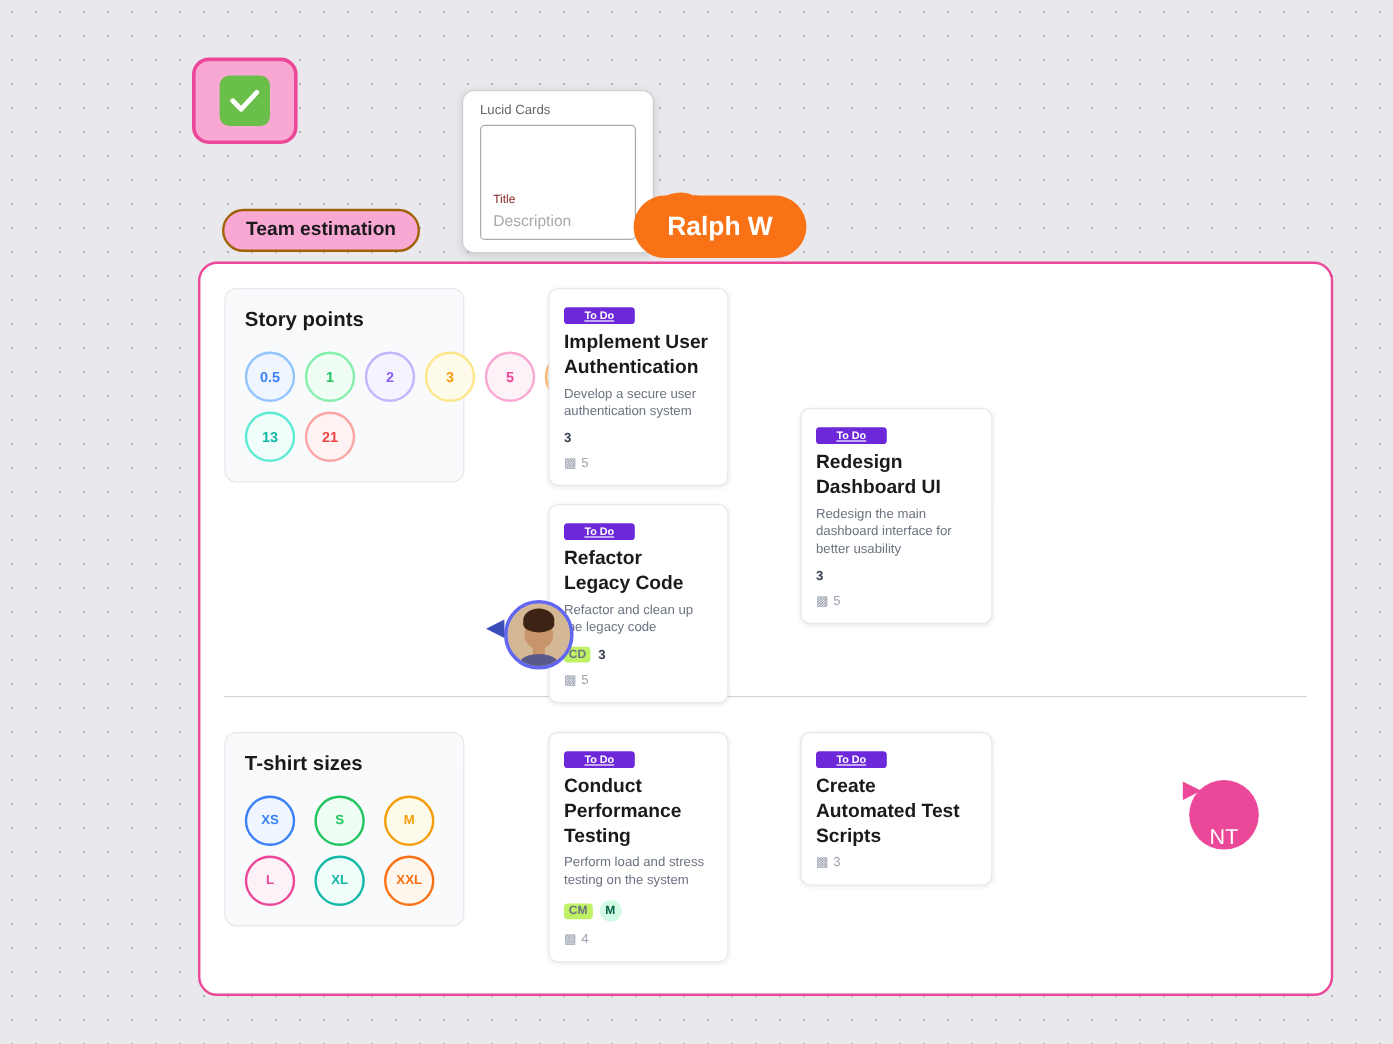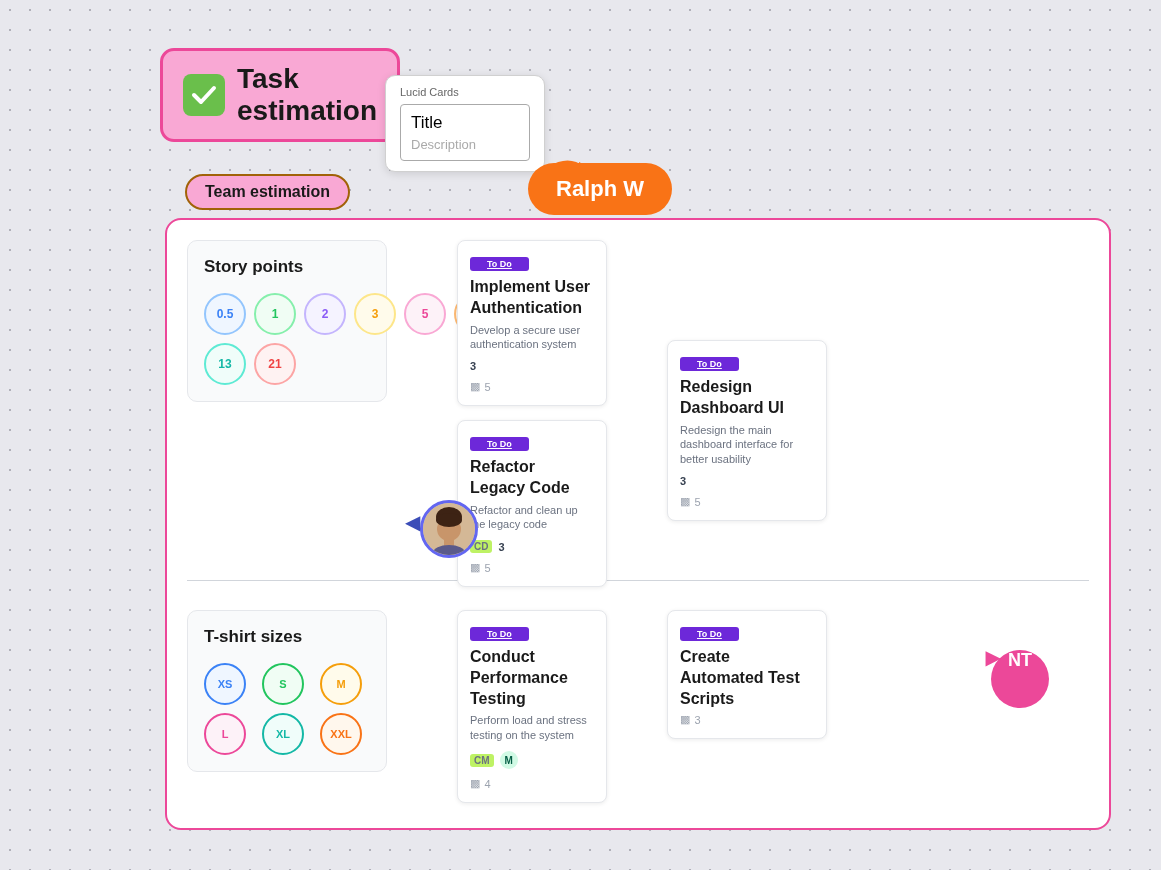--- a/index.html
+++ b/index.html
@@ -81,23 +81,24 @@
       font-size: 11px;
       color: #666;
       margin-bottom: 6px;
     }
     .lucid-cards-fields {
       border: 1px solid #aaa;
       border-radius: 4px;
       padding: 8px 10px;
     }
     .lucid-cards-title-field {
-      font-size: 17px;
-      color: #000000;
+      font-size: 10px;
+      color: #7f1d1d;
       margin-bottom: 4px;
+      margin-top: 48px;
     }
     .lucid-cards-desc-field {
       font-size: 13px;
       color: #aaa;
     }
 
     
     .arrow-right {
       position: absolute;
       top: 152px;
@@ -316,48 +317,44 @@
     
     .nt-avatar {
       position: absolute;
       top: 430px;
       right: 60px;
       width: 58px;
       height: 58px;
       border-radius: 50%;
       background: #ec4899;
       display: flex;
-      align-items: flex-start;
+      align-items: flex-end;
       justify-content: center;
       font-size: 18px;
-      font-weight: 700;
+      font-weight: 400;
       color: white;
       z-index: 15;
     }
     .nt-cursor {
       position: absolute;
       top: 425px;
       right: 108px;
       z-index: 16;
       color: #ec4899;
       font-size: 20px;
     }
   </style>
 </head>
 <body>
 
 <div class="task-estimation-box">
   <div class="checkmark-icon">
     <svg viewBox="0 0 28 28" fill="none">
       <polyline points="4,14 11,21 24,7" stroke="white" stroke-width="4" stroke-linecap="round" stroke-linejoin="round"></polyline>
     </svg>
-  </div>
-  <div class="task-estimation-title">
-    <span>Task</span><br>
-    <span>estimation</span>
   </div>
 </div>
 
 <div class="team-estimation-badge">
   <span>Team estimation</span>
 </div>
 
 <div class="lucid-cards-panel">
   <div class="lucid-cards-label">Lucid Cards</div>
   <div class="lucid-cards-fields">

